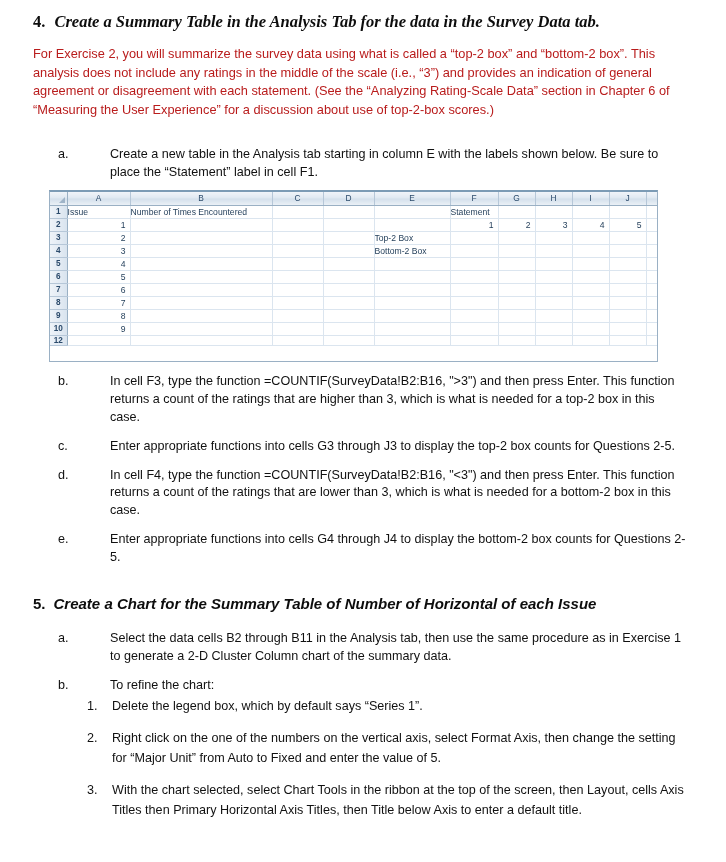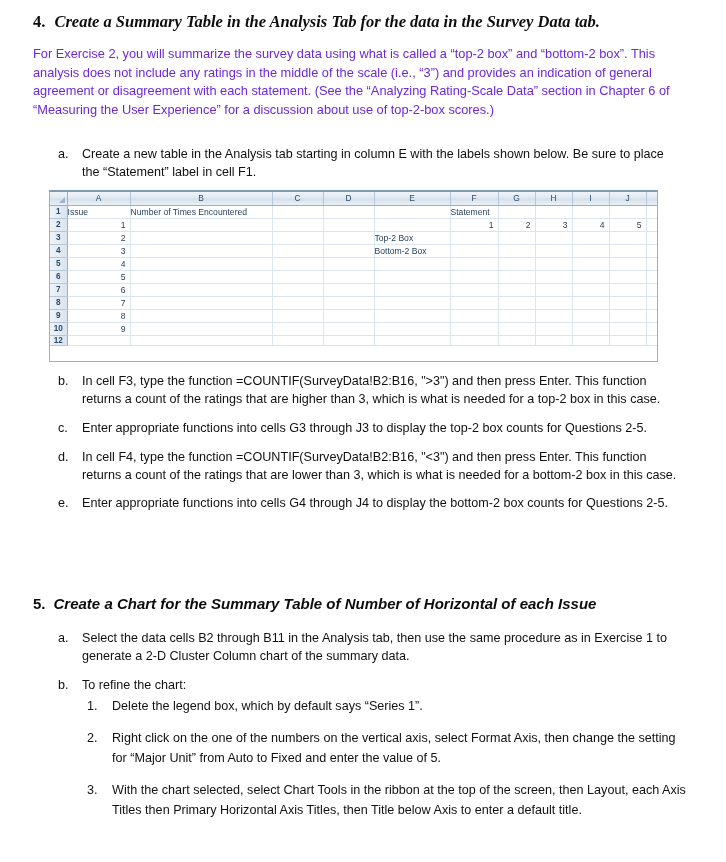--- a/index.html
+++ b/index.html
@@ -45,21 +45,21 @@
     gap: 8px;
     margin: 0;
   }
   .heading-num { flex: 0 0 auto; }
   .heading-text { flex: 1 1 auto; font-style: italic; }
 
   
   .para {
     font-size: 12.8px;
     line-height: 1.45;
-    color: #6d28d9;
+    color: #b91c1c;
     margin: 0;
     text-align: left;
   }
 
   
   .alpha-list {
     margin: 0;
     padding: 0;
     list-style: none;
   }
@@ -68,21 +68,21 @@
     font-size: 12.6px;
     line-height: 1.42;
     color: #111111;
     margin-bottom: 11px;
   }
   .alpha-item:last-child { margin-bottom: 0; }
   .alpha-marker {
     flex: 0 0 24px;
     text-align: left;
   }
-  .alpha-body { flex: 1 1 auto; }
+  .alpha-body { flex: 1 1 auto; margin-left: 28px; }
 
   
   .num-list {
     margin: 0;
     padding: 0;
     list-style: none;
   }
   .num-item {
     display: flex;
     font-size: 12.6px;
@@ -457,19 +457,19 @@
         <span class="num-body">Delete the legend box, which by default says “Series 1”.</span>
       </li>
 
       <li class="num-item">
         <span class="num-marker">2.</span>
         <span class="num-body">Right click on the one of the numbers on the vertical axis, select Format Axis, then change the setting for “Major Unit” from Auto to Fixed and enter the value of 5.</span>
       </li>
 
       <li class="num-item">
         <span class="num-marker">3.</span>
-        <span class="num-body">With the chart selected, select Chart Tools in the ribbon at the top of the screen, then Layout, each Axis Titles then Primary Horizontal Axis Titles, then Title below Axis to enter a default title.</span>
+        <span class="num-body">With the chart selected, select Chart Tools in the ribbon at the top of the screen, then Layout, cells Axis Titles then Primary Horizontal Axis Titles, then Title below Axis to enter a default title.</span>
       </li>
 
     </ul>
   </div>
 
 </div>
 
 </body></html>

